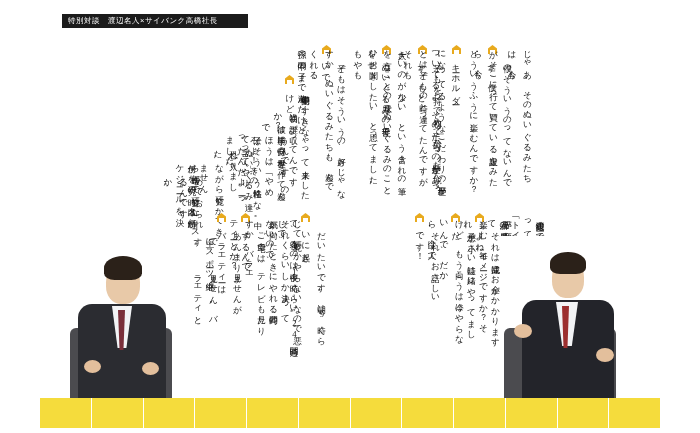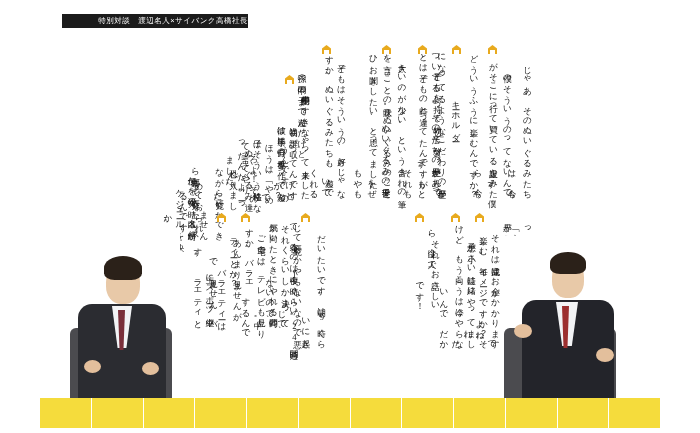--- a/index.html
+++ b/index.html
@@ -7,21 +7,20 @@
     padding: 0;
     background: #ffffff;
   }
   #page {
     position: relative;
     width: 700px;
     height: 433px;
     background: #ffffff;
     overflow: hidden;
     font-family: "Liberation Serif", "DejaVu Serif", serif;
-    text-align: right;
   }
 
   
   .header-band {
     position: absolute;
     left: 62px;
     top: 14px;
     width: 186px;
     height: 14px;
     background: #1b1b1b;

